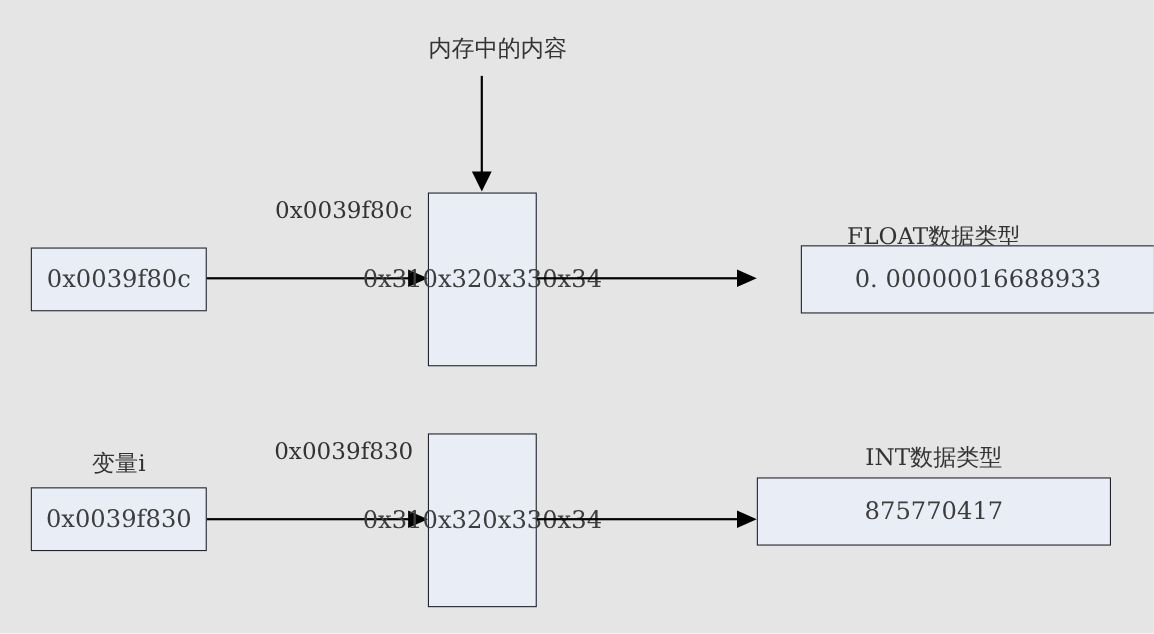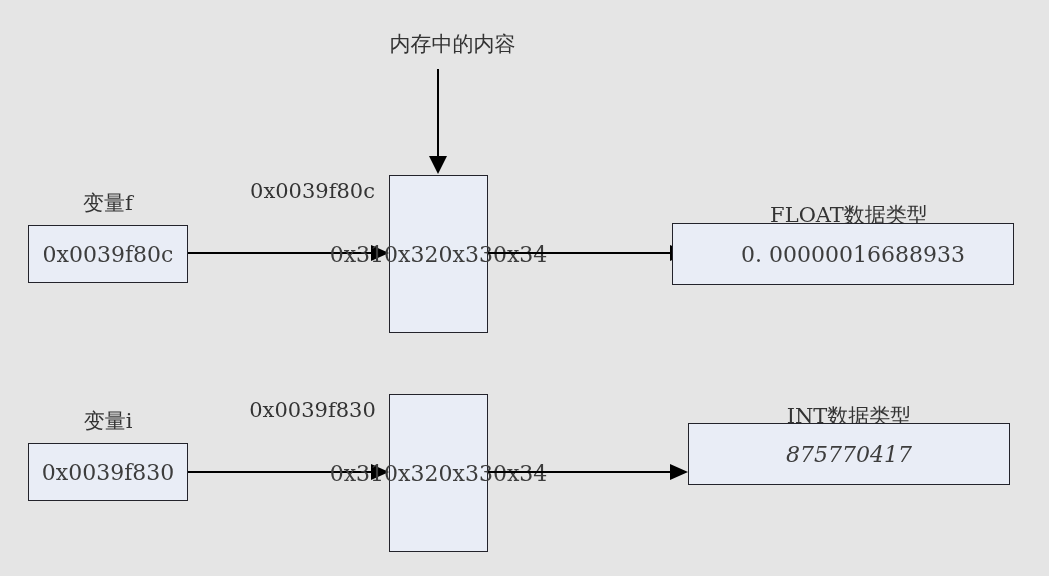--- a/index.html
+++ b/index.html
@@ -60,21 +60,20 @@
 </style>
 </head>
 <body>
 
 <div class="canvas">
 
   <div class="label" style="left:372px; top:30px; width:161px;">内存中的内容</div>
   <div class="vline" style="left:437px; top:69px; height:88px;"></div>
   <div class="arrow-down" style="left:429px; top:156px;"></div>
 
-  <div class="label" style="left:28px; top:189px; width:160px;">变量f</div>
 
   <div class="box" style="left:28px; top:225px; width:158px; height:56px;">
     <span>0x0039f80c</span>
   </div>
 
   <div class="label" style="left:240px; top:179px; width:145px;">0x0039f80c</div>
 
   <div class="hline" style="left:188px; top:252px; width:185px;"></div>
   <div class="arrow-right" style="left:371px; top:245px;"></div>
 
@@ -83,21 +82,21 @@
     <span>0x32</span>
     <span>0x33</span>
     <span>0x34</span>
   </div>
 
   <div class="hline" style="left:488px; top:252px; width:183px;"></div>
   <div class="arrow-right" style="left:670px; top:245px;"></div>
 
   <div class="label" style="left:688px; top:201px; width:322px;">FLOAT数据类型</div>
 
-  <div class="box" style="left:672px; top:223px; width:320px; height:60px;padding-left:20px;">
+  <div class="box" style="left:728px; top:223px; width:320px; height:60px;">
     <span>0. 00000016688933</span>
   </div>
 
   <div class="label" style="left:28px; top:407px; width:160px;">变量i</div>
 
   <div class="box" style="left:28px; top:443px; width:158px; height:56px;">
     <span>0x0039f830</span>
   </div>
 
   <div class="label" style="left:240px; top:398px; width:145px;">0x0039f830</div>
@@ -110,17 +109,17 @@
     <span>0x32</span>
     <span>0x33</span>
     <span>0x34</span>
   </div>
 
   <div class="hline" style="left:488px; top:471px; width:183px;"></div>
   <div class="arrow-right" style="left:670px; top:464px;"></div>
 
   <div class="label" style="left:688px; top:402px; width:322px;">INT数据类型</div>
 
-  <div class="box" style="left:688px; top:423px; width:320px; height:60px;font-style:italic;">
+  <div class="box" style="left:688px; top:434px; width:320px; height:60px;">
     <span>875770417</span>
   </div>
 
 </div>
 
 </body></html>

